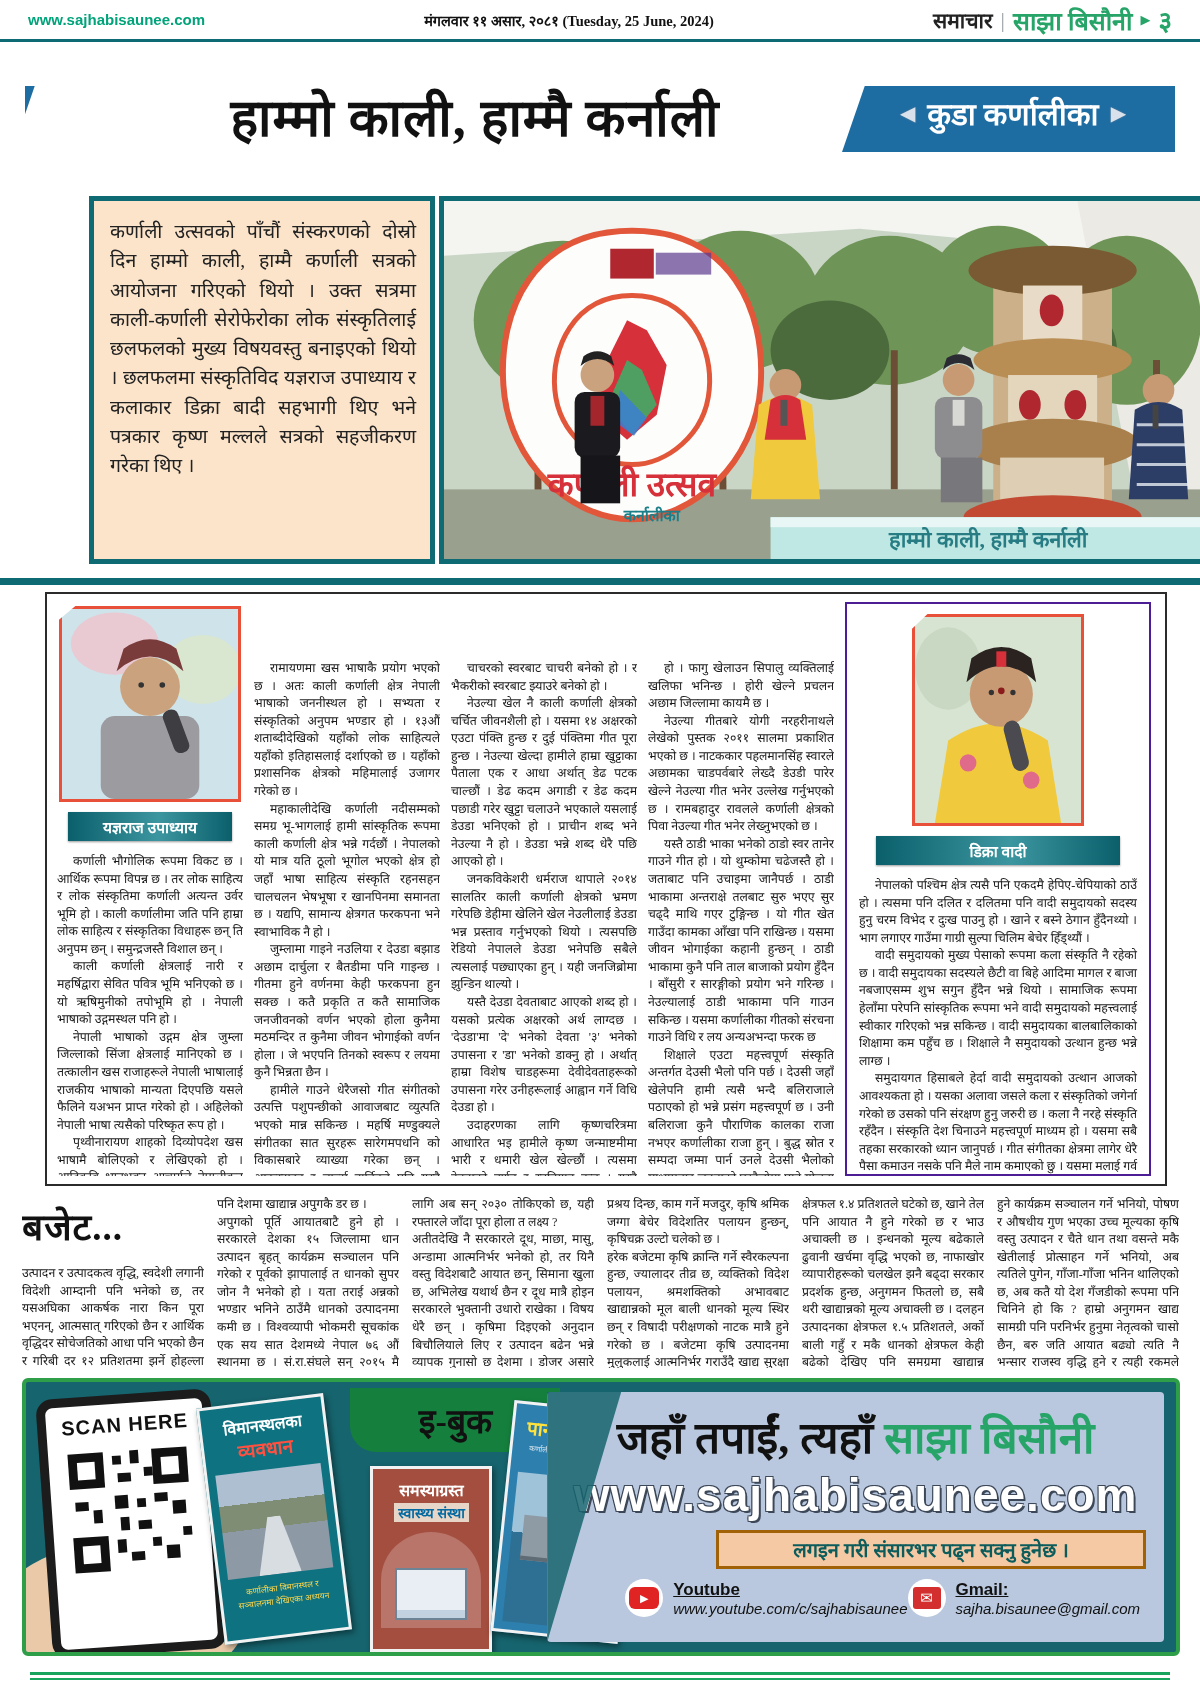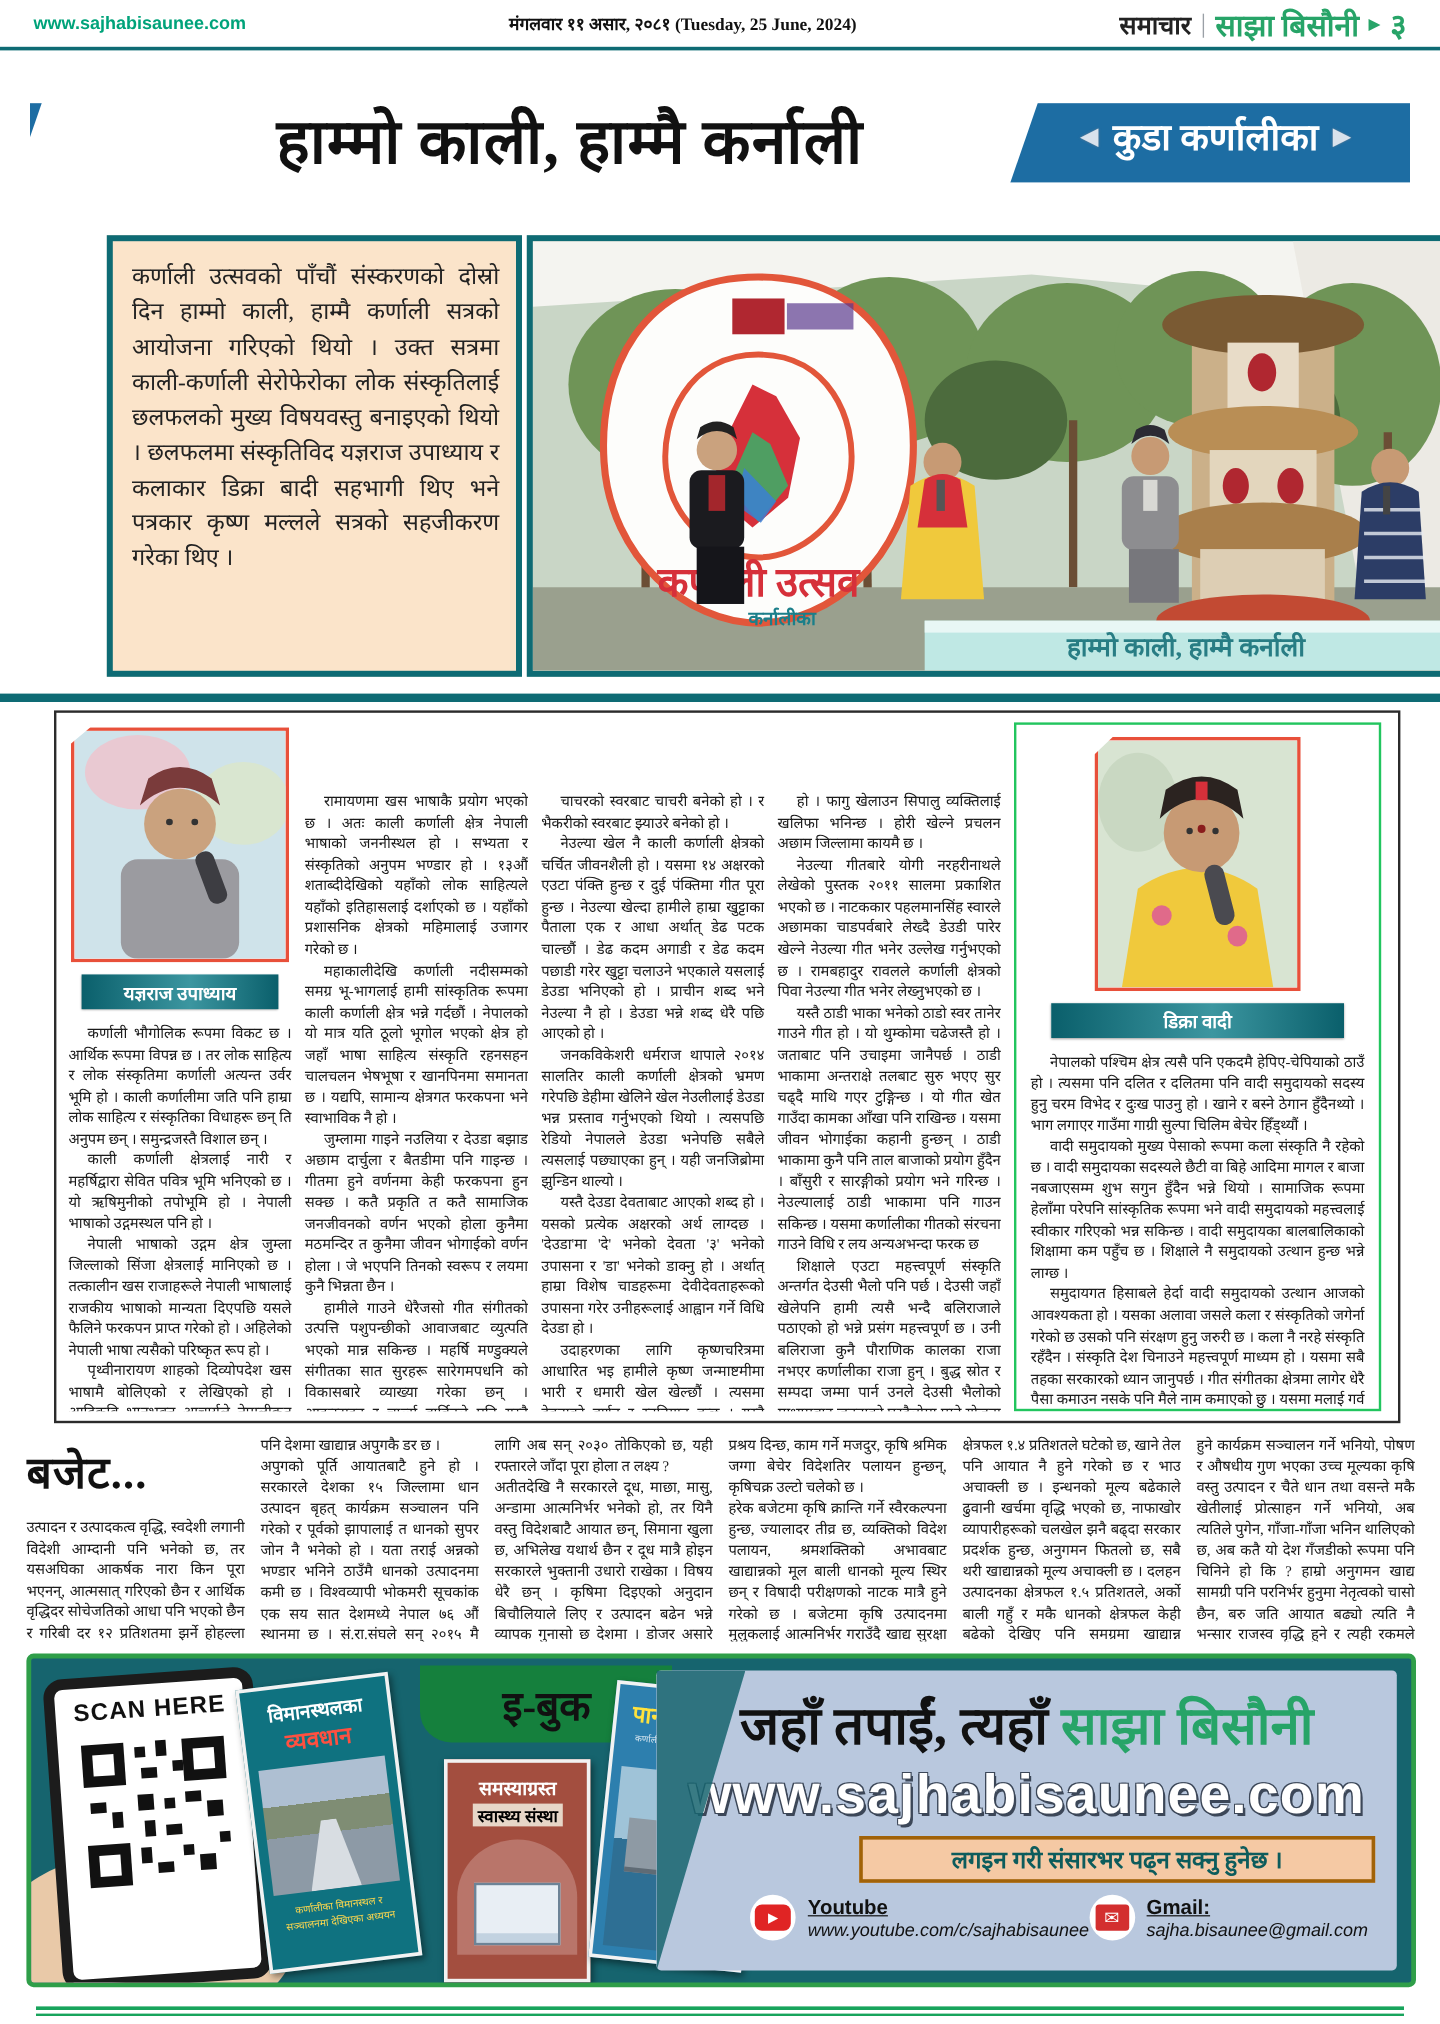--- a/index.html
+++ b/index.html
@@ -46,21 +46,21 @@
   .acol { width:186px; overflow:hidden; }
   .acol .para, .rbox .para { font-size:12.3px; line-height:1.43; text-align:justify; text-indent:16px; }
   .pad-top { padding-top:58px; }
   .port { border:3px solid #e8503a; overflow:hidden; position:relative;
     clip-path:polygon(9% 0,100% 0,100% 100%,0 100%,0 7%); }
   .port-1 { width:182px; height:196px; margin:4px auto 10px; }
   .port-2 { width:172px; height:212px; margin:2px auto 10px; }
   .cap-bar { height:29px; margin:0 auto 12px; width:88%; display:flex; align-items:center; justify-content:center;
     background:linear-gradient(90deg,#0a5f6b,#3c96a0 55%,#0a5f6b); color:#fff; font-weight:bold;
     font-size:15.5px; box-shadow:0 1px 2px rgba(0,0,0,.4); }
-  .rbox { width:306px; border:2px solid #22c55e; padding:8px 12px 6px; overflow:hidden; }
+  .rbox { width:306px; border:2px solid #4c1d95; padding:8px 12px 6px; overflow:hidden; }
   
   .ill { width:100%; height:100%; display:block; }
 
   
   .budget { position:absolute; left:22px; top:1196px; width:1158px; height:172px; display:flex; gap:13px; overflow:hidden; }
   .bcol { width:182px; overflow:hidden; }
   .budget-title { font-size:37px; font-weight:bold; color:#111; margin:4px 0 14px; letter-spacing:1px; }
   .bcol .para { font-size:12.3px; line-height:1.43; text-align:justify; }
 
   
@@ -80,21 +80,21 @@
   .book1 .t2 { color:#ff5040; font-size:19px; font-weight:bold; margin-bottom:8px; }
   .book1 .pic { height:105px; background:linear-gradient(#aebfd2 30%,#7f8d74 30% 55%,#8d9aa6 55%); position:relative; }
   .book1 .runway { position:absolute; left:30%; bottom:0; width:40%; height:55%;
     background:#d8dde2; clip-path:polygon(35% 0,65% 0,100% 100%,0 100%); }
   .book1 .sub { color:#ffd84d; font-size:8.5px; margin-top:8px; line-height:1.5; }
   .ebook-pill { position:absolute; left:148px; top:6px; width:210px; height:64px; background:#15803d;
     border-radius:0 0 26px 26px; display:flex; align-items:center; justify-content:center;
     font-size:34px; font-weight:bold; color:#111; }
   .book2 { left:168px; top:84px; width:122px; height:186px; background:#a34e3f; }
   .book2 .t1 { color:#fff; font-size:16px; font-weight:bold; }
-  .book2 .t2 { color:#000000; font-size:14px; font-weight:bold; background:#e7d6c8; display:inline-block; padding:0 4px; margin-top:2px; }
+  .book2 .t2 { color:#0369a1; font-size:14px; font-weight:bold; background:#e7d6c8; display:inline-block; padding:0 4px; margin-top:2px; }
   .book2 .pic { margin-top:10px; height:96px; background:#b9756a; border-radius:50% 50% 0 0; position:relative; }
   .book2 .bld { position:absolute; left:14%; bottom:8px; width:72%; height:52px; background:#e8eef4; border:2px solid #6d8396;
     box-shadow:inset 0 -8px 0 #c2d2e0; }
   .book3 { left:300px; top:24px; width:128px; height:232px; background:#2d7fae; transform:rotate(6deg); }
   .book3 .t1 { color:#ffe23c; font-size:19px; font-weight:bold; }
   .book3 .sub { color:#dce9f2; font-size:7.5px; margin-top:2px; }
   .book3 .pic { margin-top:10px; height:150px; background:linear-gradient(#9fc3d8 40%,#2e6f94 40%); position:relative; }
   .book3 .dam { position:absolute; left:10%; top:28%; width:80%; height:30%; background:#8e9aa4; border-bottom:4px solid #5f6b75; }
   .promo { flex:1; background:#b9c8de; margin:10px 12px 10px 0; border-radius:4px; position:relative;
     padding:14px 18px 10px; font-family:"Liberation Sans", sans-serif; }
@@ -255,21 +255,21 @@
         <path d="M31 36 q19 -17 38 0 l-4 -13 q-15 -11 -30 0 Z" fill="#7a3b3b"></path>
         <circle cx="45" cy="44" r="1.6" fill="#333"></circle>
           <circle cx="57" cy="44" r="1.6" fill="#333"></circle>
         <rect x="60" y="58" width="9" height="26" rx="4" fill="#3d3d42" transform="rotate(-20 64 70)"></rect>
       </svg>
     </div>
     <div class="cap-bar">यज्ञराज उपाध्याय</div>
     <div>
         <p class="para">कर्णाली भौगोलिक रूपमा विकट छ । आर्थिक रूपमा विपन्न छ । तर लोक साहित्य र लोक संस्कृतिमा कर्णाली अत्यन्त उर्वर भूमि हो । काली कर्णालीमा जति पनि हाम्रा लोक साहित्य र संस्कृतिका विधाहरू छन् ति अनुपम छन् । समुन्द्रजस्तै विशाल छन् ।</p>
         <p class="para">काली कर्णाली क्षेत्रलाई नारी र महर्षिद्वारा सेवित पवित्र भूमि भनिएको छ । यो ऋषिमुनीको तपोभूमि हो । नेपाली भाषाको उद्गमस्थल पनि हो ।</p>
-        <p class="para">नेपाली भाषाको उद्गम क्षेत्र जुम्ला जिल्लाको सिंजा क्षेत्रलाई मानिएको छ । तत्कालीन खस राजाहरूले नेपाली भाषालाई राजकीय भाषाको मान्यता दिएपछि यसले फैलिने फरकपन प्राप्त गरेको हो । अहिलेको नेपाली भाषा त्यसैको परिष्कृत रूप हो ।</p>
+        <p class="para">नेपाली भाषाको उद्गम क्षेत्र जुम्ला जिल्लाको सिंजा क्षेत्रलाई मानिएको छ । तत्कालीन खस राजाहरूले नेपाली भाषालाई राजकीय भाषाको मान्यता दिएपछि यसले फैलिने यअभन प्राप्त गरेको हो । अहिलेको नेपाली भाषा त्यसैको परिष्कृत रूप हो ।</p>
         <p class="para">पृथ्वीनारायण शाहको दिव्योपदेश खस भाषामै बोलिएको र लेखिएको हो । आदिकवि भानुभक्त आचार्यले नेपालीकृत गरेको</p>
       </div>
   </div>
   <div class="acol pad-top">
     <div>
         <p class="para">रामायणमा खस भाषाकै प्रयोग भएको छ । अतः काली कर्णाली क्षेत्र नेपाली भाषाको जननीस्थल हो । सभ्यता र संस्कृतिको अनुपम भण्डार हो । १३औं शताब्दीदेखिको यहाँको लोक साहित्यले यहाँको इतिहासलाई दर्शाएको छ । यहाँको प्रशासनिक क्षेत्रको महिमालाई उजागर गरेको छ ।</p>
         <p class="para">महाकालीदेखि कर्णाली नदीसम्मको समग्र भू-भागलाई हामी सांस्कृतिक रूपमा काली कर्णाली क्षेत्र भन्ने गर्दछौं । नेपालको यो मात्र यति ठूलो भूगोल भएको क्षेत्र हो जहाँ भाषा साहित्य संस्कृति रहनसहन चालचलन भेषभूषा र खानपिनमा समानता छ । यद्यपि, सामान्य क्षेत्रगत फरकपना भने स्वाभाविक नै हो ।</p>
         <p class="para">जुम्लामा गाइने नउलिया र देउडा बझाड अछाम दार्चुला र बैतडीमा पनि गाइन्छ । गीतमा हुने वर्णनमा केही फरकपना हुन सक्छ । कतै प्रकृति त कतै सामाजिक जनजीवनको वर्णन भएको होला कुनैमा मठमन्दिर त कुनैमा जीवन भोगाईको वर्णन होला । जे भएपनि तिनको स्वरूप र लयमा कुनै भिन्नता छैन ।</p>
         <p class="para">हामीले गाउने धेरैजसो गीत संगीतको उत्पत्ति पशुपन्छीको आवाजबाट व्युत्पति भएको मान्न सकिन्छ । महर्षि मण्डुक्यले संगीतका सात सुरहरू सारेगमपधनि को विकासबारे व्याख्या गरेका छन् । आइन्स्टाइन र चार्ल्स डार्बिनले पनि यस्तै मान्यता अघि सारेका छन् । हाम्रोमा गाइने नेउल्या गीत नेउली चरीको सुमधुर स्वरबाटै विकास भएको भन्ने लोक मान्यता छ । यस्तै</p>
       </div>

